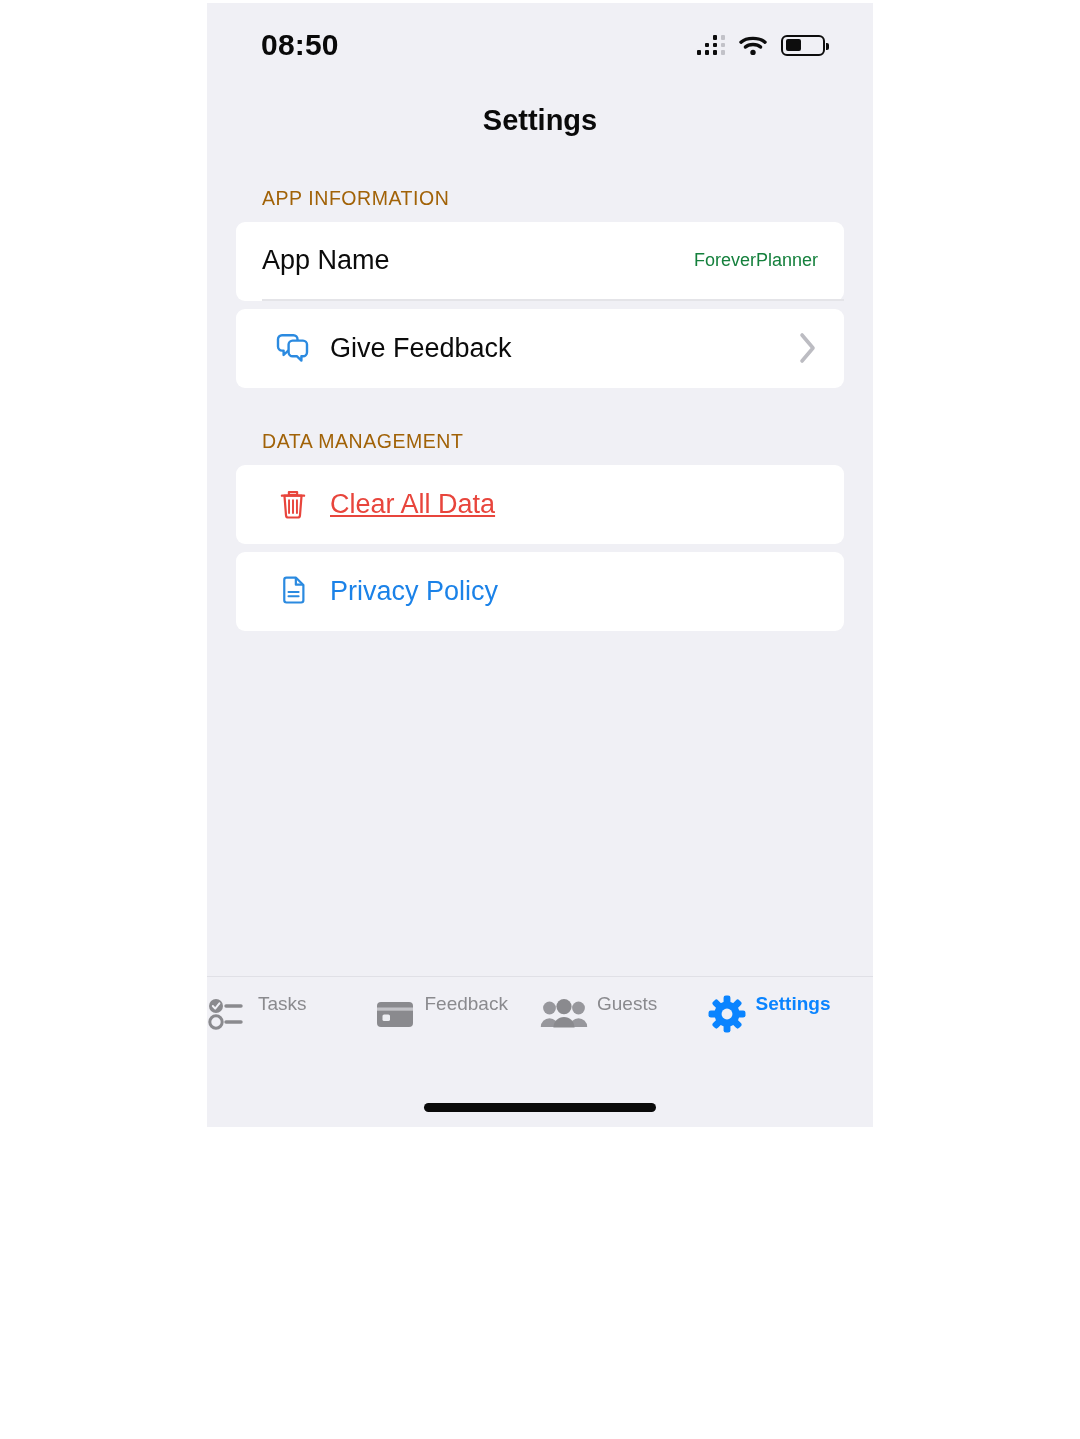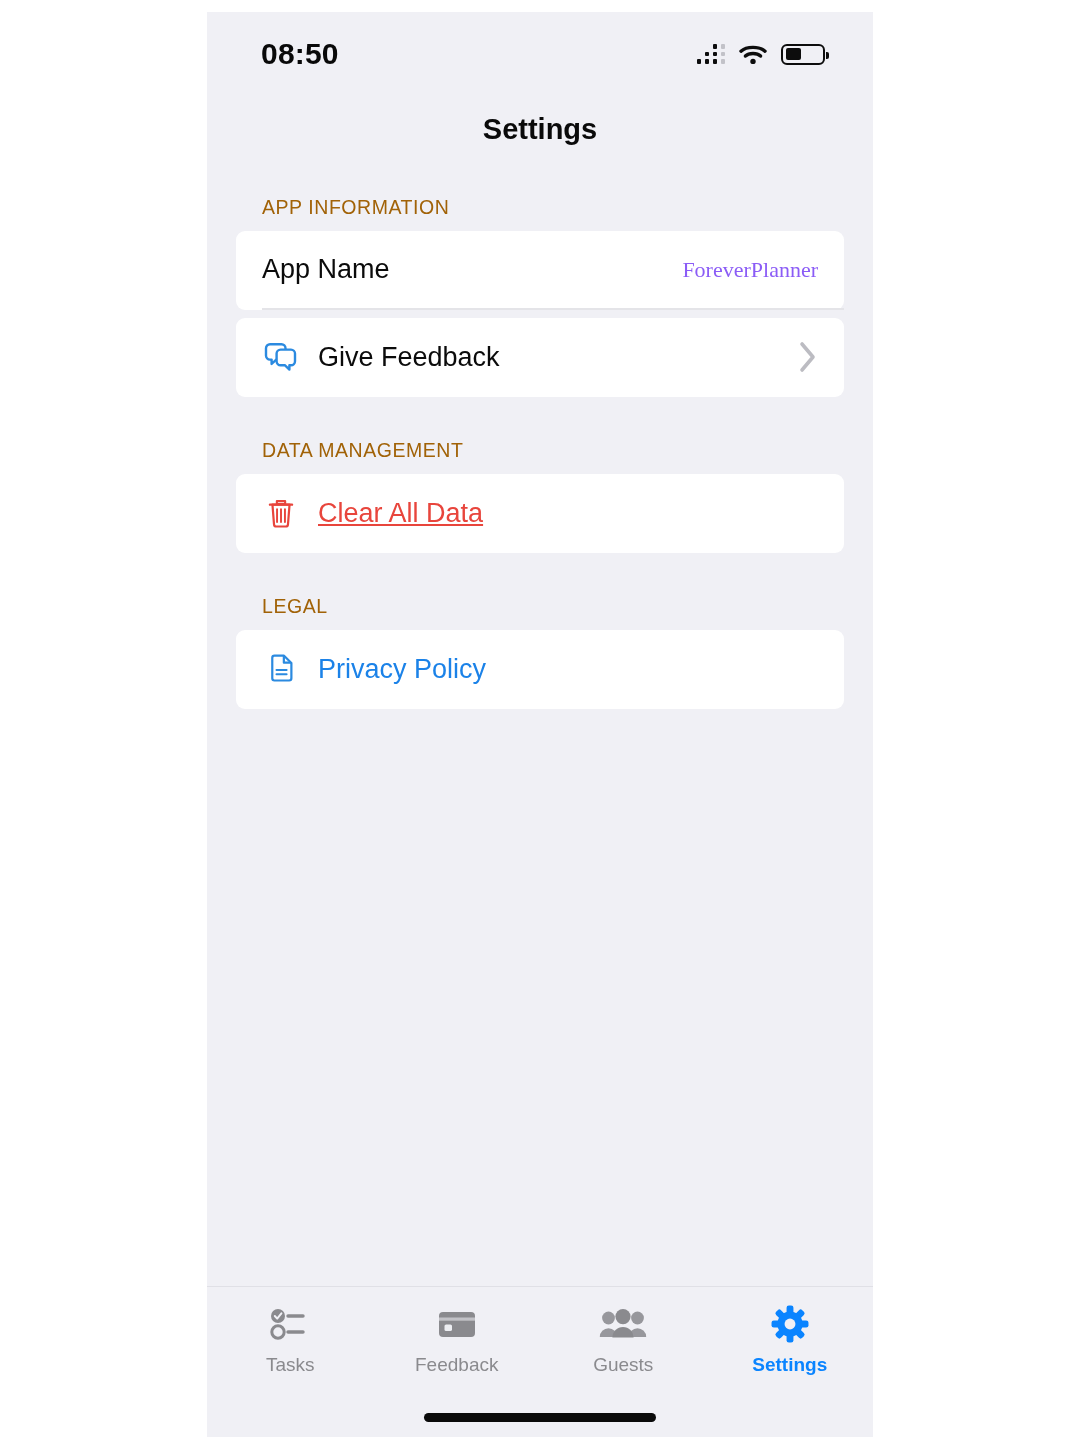--- a/index.html
+++ b/index.html
@@ -4,22 +4,22 @@
 <style>
   * { margin:0; padding:0; box-sizing:border-box; }
   html, body {
     width:1080px; height:1439px;
     background:#ffffff;
     font-family:"Liberation Sans", sans-serif;
     overflow:hidden;
   }
   #screen {
     position:absolute;
-    left:207px; top:12px;
-    width:666px; height:1425px;
+    left:207px; top:3px;
+    width:666px; height:1124px;
     background:#f0f0f5;
     display:flex;
     flex-direction:column;
   }
   
   #statusbar {
     height:84px;
     flex:0 0 84px;
     display:flex;
     align-items:center;
@@ -89,35 +89,35 @@
     align-items:center;
     min-height:77px;
     padding:0 26px;
   }
   .row .label {
     font-size:27px;
     color:#0b0b0b;
   }
   .row .value {
     margin-left:auto;
-    font-size:22px;
-    color:#8b5cf6;
-    font-family:Liberation Serif, serif;
+    font-size:18px;
+    color:#15803d;
   }
   .divider {
     height:1.5px;
     background:#e4e4e8;
     margin-left:26px;
   }
   .action-row {
     display:flex;
     align-items:center;
     min-height:79px;
     padding:0 26px;
     gap:19px;
+    margin-left:12px;
   }
   .action-row .icon {
     width:37px; height:37px;
     display:flex; align-items:center; justify-content:center;
     flex:0 0 37px;
   }
   .action-row .action-label {
     font-size:27px;
   }
   .label-dark { color:#0b0b0b; }
@@ -128,22 +128,21 @@
   #tabbar {
     flex:0 0 112px;
     display:flex;
     align-items:flex-start;
     padding-top:16px;
     border-top:1.5px solid #e0e0e6;
   }
   .tab {
     flex:1 1 0;
     display:flex;
-    flex-direction:column;
-    align-items:center;
+    flex-direction:row;
     gap:9px;
   }
   .tab .tab-icon { height:42px; display:flex; align-items:center; justify-content:center; }
   .tab .tab-label { font-size:19px; color:#8a8a8e; }
   .tab.active .tab-label { color:#0a84ff; font-weight:bold; }
   
   #home-area {
     flex:0 0 39px;
     display:flex;
     align-items:center;
@@ -241,21 +240,20 @@
               <path d="M14.2 14.4 v13.8 M18.5 14.4 v13.8 M22.8 14.4 v13.8" stroke="#e8453c" stroke-width="2.1" stroke-linecap="round"></path>
             </svg>
           </span>
           <span class="action-label label-red">Clear All Data</span>
         </div>
       </div>
     </div>
 
 
     <div class="section">
-      <div class="section-header">LEGAL</div>
       <div class="card">
         <div class="action-row">
           <span class="icon">
             <svg viewBox="0 0 37 37" width="34" height="34">
               <path d="M9 6.4 a2.4 2.4 0 0 1 2.4 -2.4 h10.4 l8 8 v16.6 a2.4 2.4 0 0 1 -2.4 2.4 h-16 a2.4 2.4 0 0 1 -2.4 -2.4 z" fill="none" stroke="#2b8ae0" stroke-width="2.4" stroke-linejoin="round"></path>
               <path d="M21.6 4.2 v7.4 h7.8" fill="none" stroke="#2b8ae0" stroke-width="2.4" stroke-linejoin="round"></path>
               <path d="M13.6 19.6 h11 M13.6 24.2 h11" stroke="#2b8ae0" stroke-width="2.2" stroke-linecap="round"></path>
             </svg>
           </span>
           <span class="action-label label-blue">Privacy Policy</span>

